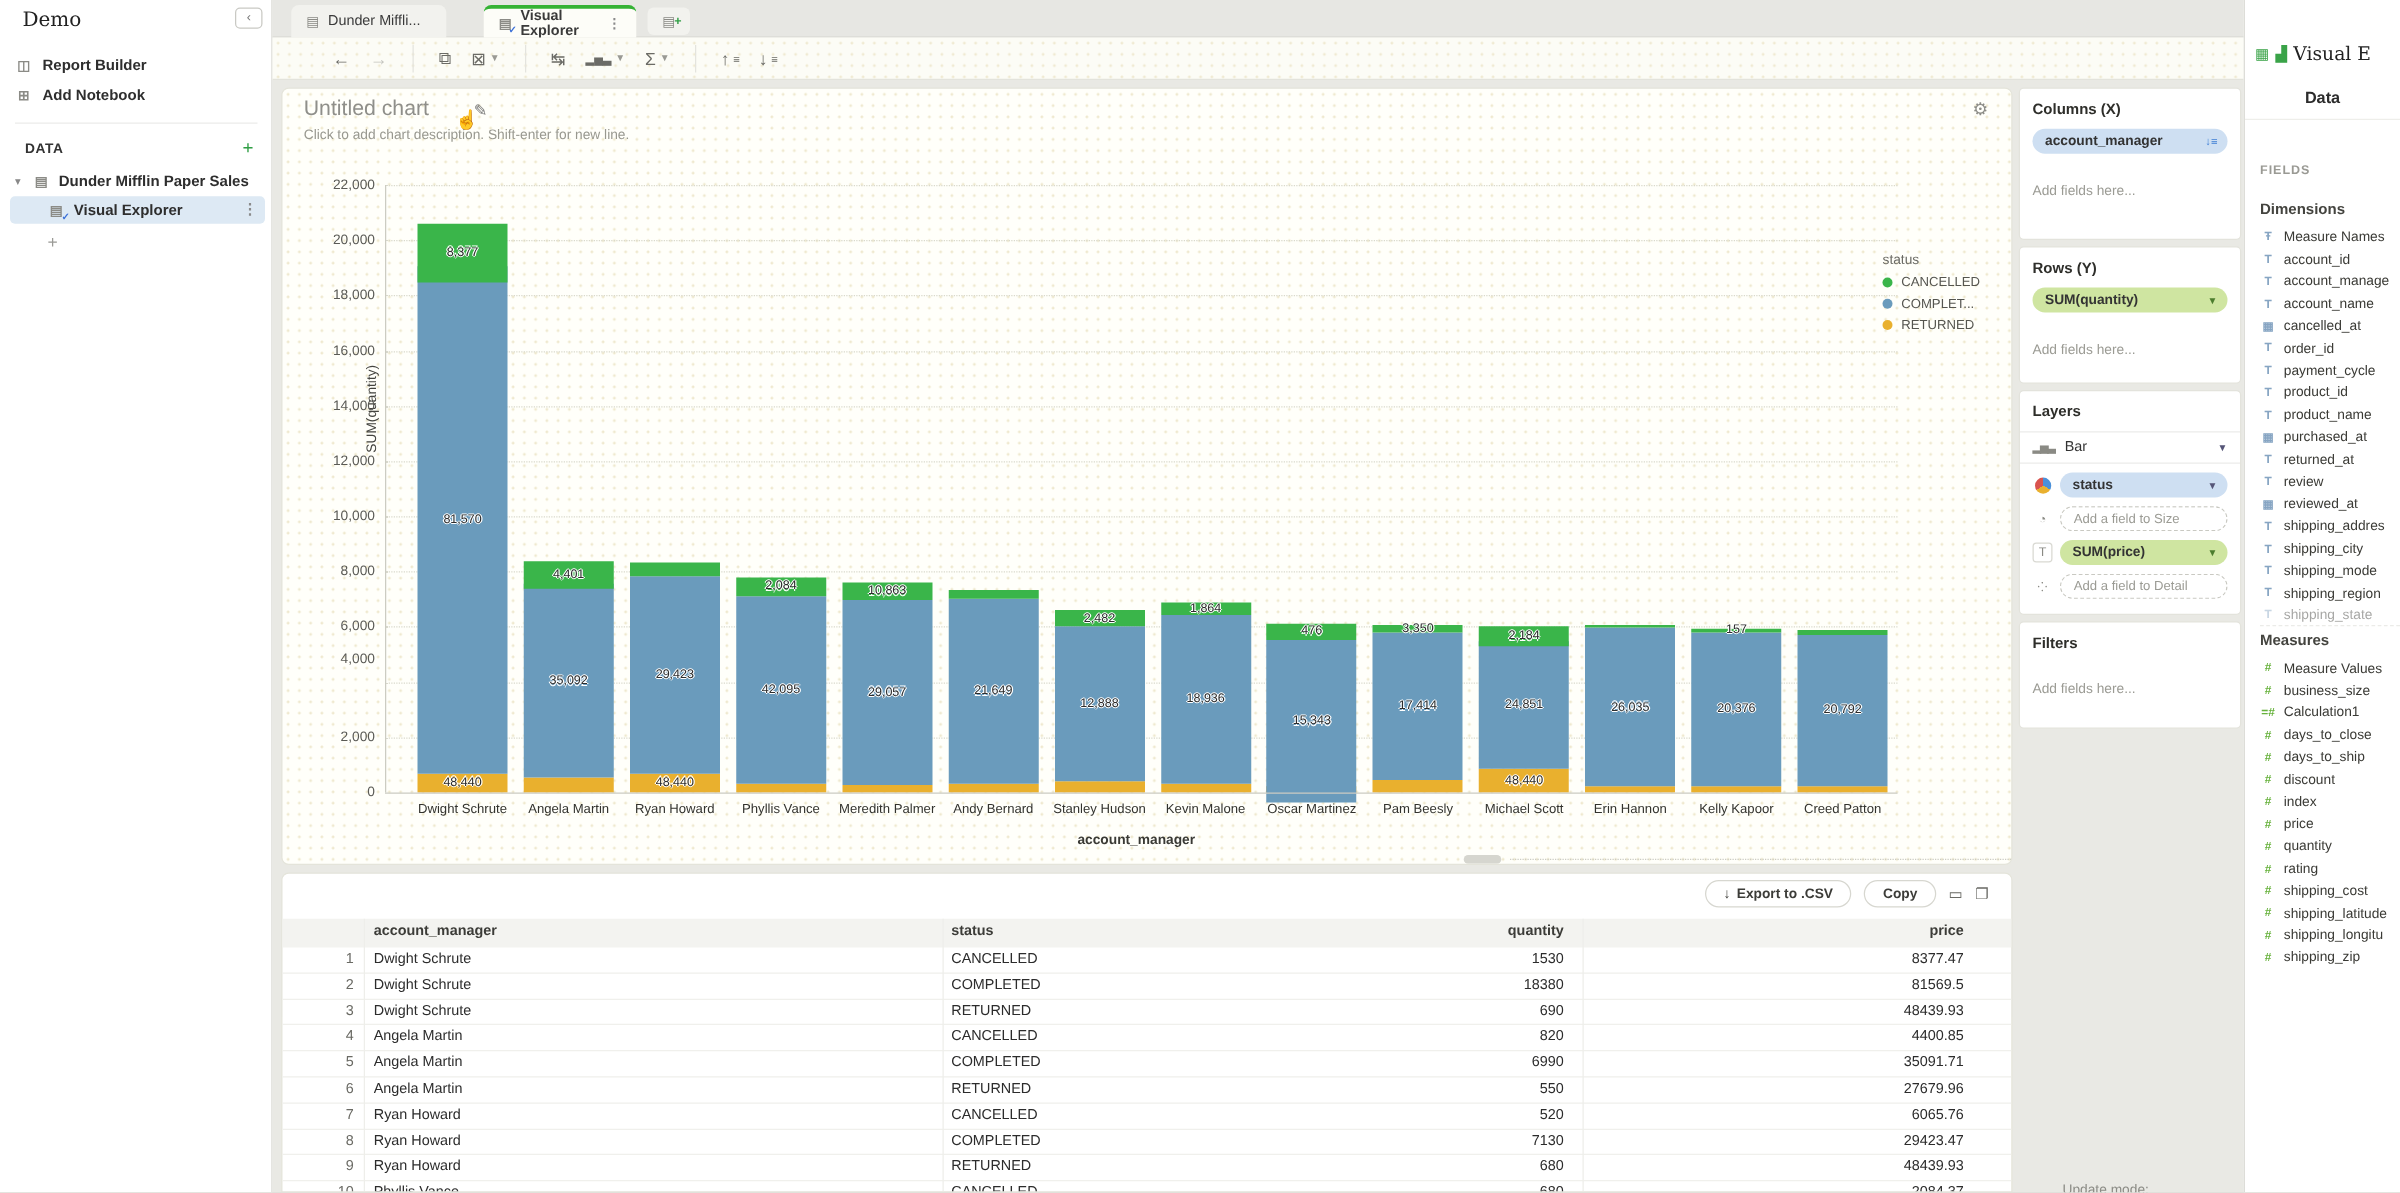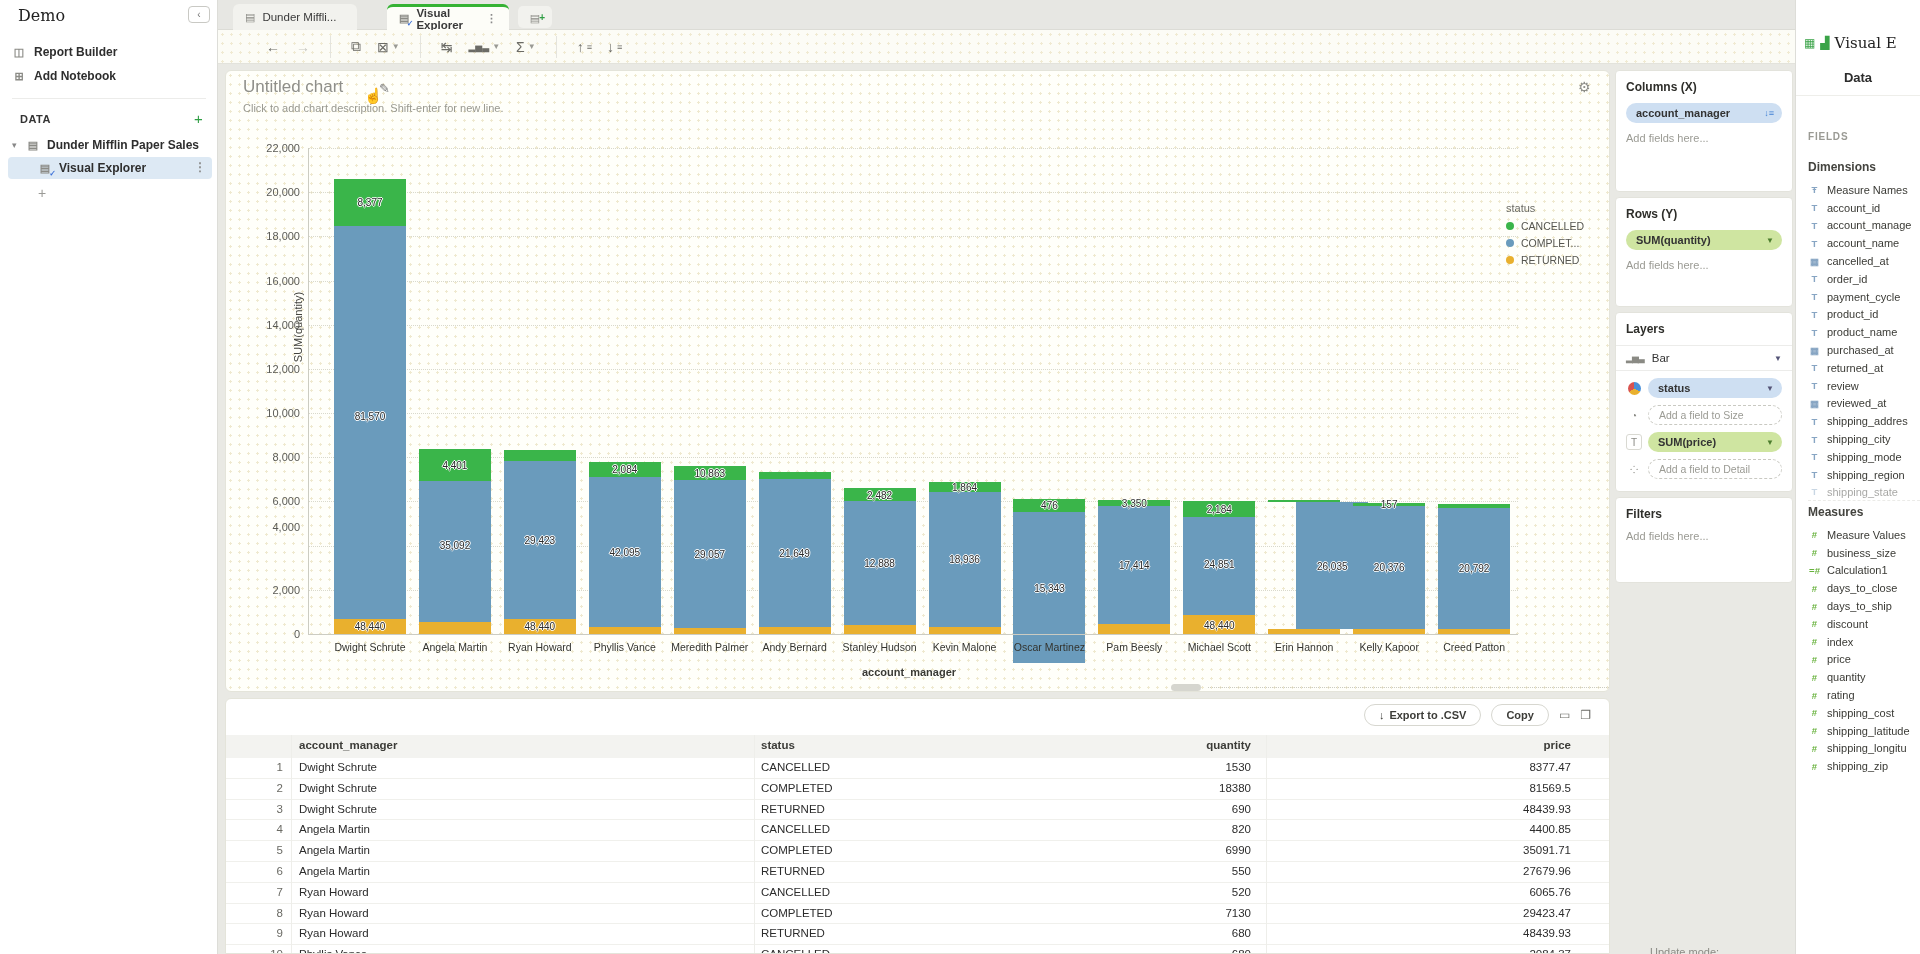--- a/index.html
+++ b/index.html
@@ -74,21 +74,21 @@
 
   
   .shelf-card { position:absolute; left:1615px; width:178px; background:#fff; border:1px solid #e3e3dc; border-radius:4px; padding:9px 10px; }
   .shelf-h { font-size:12px; font-weight:bold; color:#2e2e2a; margin-bottom:9px; }
   .pill { height:20px; border-radius:10px; display:flex; align-items:center; justify-content:space-between; padding:0 8px 0 10px; font-size:11px; font-weight:bold; color:#333; cursor:grab; }
   .pill.blue { background:#cedff2; }
   .pill.green { background:#cfe5a1; }
   .pill-caret { font-size:8px; color:#557; }
   .pill.green .pill-caret { color:#4c7d2e; }
   .pill-sort { font-size:9px; color:#3f7fd4; font-weight:bold; }
-  .shelf-ph { font-size:11px; color:#9b9b94; margin-top:9px; cursor:default; }
+  .shelf-ph { font-size:11px; color:#9b9b94; margin-top:24px; cursor:default; }
   .layer-bar-row { display:flex; align-items:center; gap:8px; height:26px; border-top:1px solid #ececea; border-bottom:1px solid #ececea; margin:0 -10px; padding:0 10px; font-size:11.5px; color:#333; cursor:pointer; }
   .layer-bar-row .sp { flex:1; }
   .layer-row { display:flex; align-items:center; gap:6px; margin-top:7px; }
   .layer-ic { width:16px; height:16px; flex:0 0 16px; display:flex; align-items:center; justify-content:center; font-size:10px; color:#8a8a84; border:1px solid #d9d9d2; border-radius:3px; background:#fff; }
   .layer-ic.noborder { border:none; }
   .color-wheel { width:13px; height:13px; border-radius:50%; background:conic-gradient(#4a90d9 0 33%, #e9b02e 33% 66%, #d9534f 66% 100%); }
   .layer-pill { flex:1; }
   .dashed-field { flex:1; height:20px; border:1px dashed #c9c9c2; border-radius:10px; font-size:10.5px; color:#9b9b94; display:flex; align-items:center; padding-left:10px; cursor:default; }
   .minibars { display:inline-block; font-size:9px; color:#8a8a84; letter-spacing:-1px; }
 
@@ -255,21 +255,21 @@
           <span class="bar-label">81,570</span>
         </div>
         <div class="bar-seg" style="left: 108px; top: 107.927px; height: 47px; background: rgb(58, 181, 74);">
           <span class="bar-label">8,377</span>
         </div>
         <div class="xcat" style="left: 101px;">Dwight Schrute</div>
         <div class="bar-seg" style="left: 192.93px; top: 550.85px; height: 12.15px; background: rgb(233, 176, 46);"></div>
         <div class="bar-seg" style="left: 192.93px; top: 396.435px; height: 154.415px; background: rgb(106, 155, 188);">
           <span class="bar-label">35,092</span>
         </div>
-        <div class="bar-seg" style="left: 192.93px; top: 378.32px; height: 32px; background: rgb(58, 181, 74);">
+        <div class="bar-seg" style="left: 192.93px; top: 378.32px; height: 22px; background: rgb(58, 181, 74);">
           <span class="bar-label">4,401</span>
         </div>
         <div class="xcat" style="left: 185.93px;">Angela Martin</div>
         <div class="bar-seg" style="left: 277.86px; top: 547.978px; height: 15.0218px; background: rgb(233, 176, 46);">
           <span class="bar-label">48,440</span>
         </div>
         <div class="bar-seg" style="left: 277.86px; top: 390.47px; height: 157.508px; background: rgb(106, 155, 188);">
           <span class="bar-label">29,423</span>
         </div>
         <div class="bar-seg" style="left: 277.86px; top: 378.983px; height: 11.4873px; background: rgb(58, 181, 74);"></div>
@@ -306,21 +306,21 @@
         <div class="xcat" style="left: 610.58px;">Stanley Hudson</div>
         <div class="bar-seg" style="left: 702.51px; top: 555.71px; height: 7.29px; background: rgb(233, 176, 46);"></div>
         <div class="bar-seg" style="left: 702.51px; top: 421.176px; height: 134.534px; background: rgb(106, 155, 188);">
           <span class="bar-label">18,936</span>
         </div>
         <div class="bar-seg" style="left: 702.51px; top: 410.573px; height: 10.6036px; background: rgb(58, 181, 74);">
           <span class="bar-label">1,864</span>
         </div>
         <div class="xcat" style="left: 695.51px;">Kevin Malone</div>
         <div class="bar-seg" style="left: 787.44px; top: 558.361px; height: 4.63909px; background: rgb(233, 176, 46);"></div>
-        <div class="bar-seg" style="left: 787.44px; top: 441.058px; height: 151px; background: rgb(106, 155, 188);">
+        <div class="bar-seg" style="left: 787.44px; top: 441.058px; height: 130px; background: rgb(106, 155, 188);">
           <span class="bar-label">15,343</span>
         </div>
         <div class="bar-seg" style="left: 787.44px; top: 427.583px; height: 13.4755px; background: rgb(58, 181, 74);">
           <span class="bar-label">476</span>
         </div>
         <div class="xcat" style="left: 780.44px;">Oscar Martinez</div>
         <div class="bar-seg" style="left: 872.37px; top: 553.28px; height: 9.72px; background: rgb(233, 176, 46);"></div>
         <div class="bar-seg" style="left: 872.37px; top: 434.652px; height: 118.628px; background: rgb(106, 155, 188);">
           <span class="bar-label">17,414</span>
         </div>
@@ -332,21 +332,21 @@
           <span class="bar-label">48,440</span>
         </div>
         <div class="bar-seg" style="left: 957.3px; top: 442.384px; height: 102.06px; background: rgb(106, 155, 188);">
           <span class="bar-label">24,851</span>
         </div>
         <div class="bar-seg" style="left: 957.3px; top: 430.013px; height: 16px; background: rgb(58, 181, 74);">
           <span class="bar-label">2,184</span>
         </div>
         <div class="xcat" style="left: 950.3px;">Michael Scott</div>
         <div class="bar-seg" style="left: 1042.23px; top: 557.919px; height: 5.08091px; background: rgb(233, 176, 46);"></div>
-        <div class="bar-seg" style="left: 1042.23px; top: 431.338px; height: 126.581px; background: rgb(106, 155, 188); margin-left: 28px;">
+        <div class="bar-seg" style="left: 1042.23px; top: 431.338px; height: 126.581px; background: rgb(106, 155, 188);">
           <span class="bar-label">26,035</span>
         </div>
         <div class="bar-seg" style="left: 1042.23px; top: 429.35px; height: 1.98818px; background: rgb(58, 181, 74);"></div>
         <div class="xcat" style="left: 1035.23px;">Erin Hannon</div>
         <div class="bar-seg" style="left: 1127.16px; top: 558.361px; height: 4.63909px; background: rgb(233, 176, 46);"></div>
         <div class="bar-seg" style="left: 1127.16px; top: 434.652px; height: 123.709px; background: rgb(106, 155, 188);">
           <span class="bar-label">20,376</span>
         </div>
         <div class="bar-seg" style="left: 1127.16px; top: 431.559px; height: 3.09273px; background: rgb(58, 181, 74);">
           <span class="bar-label">157</span>

